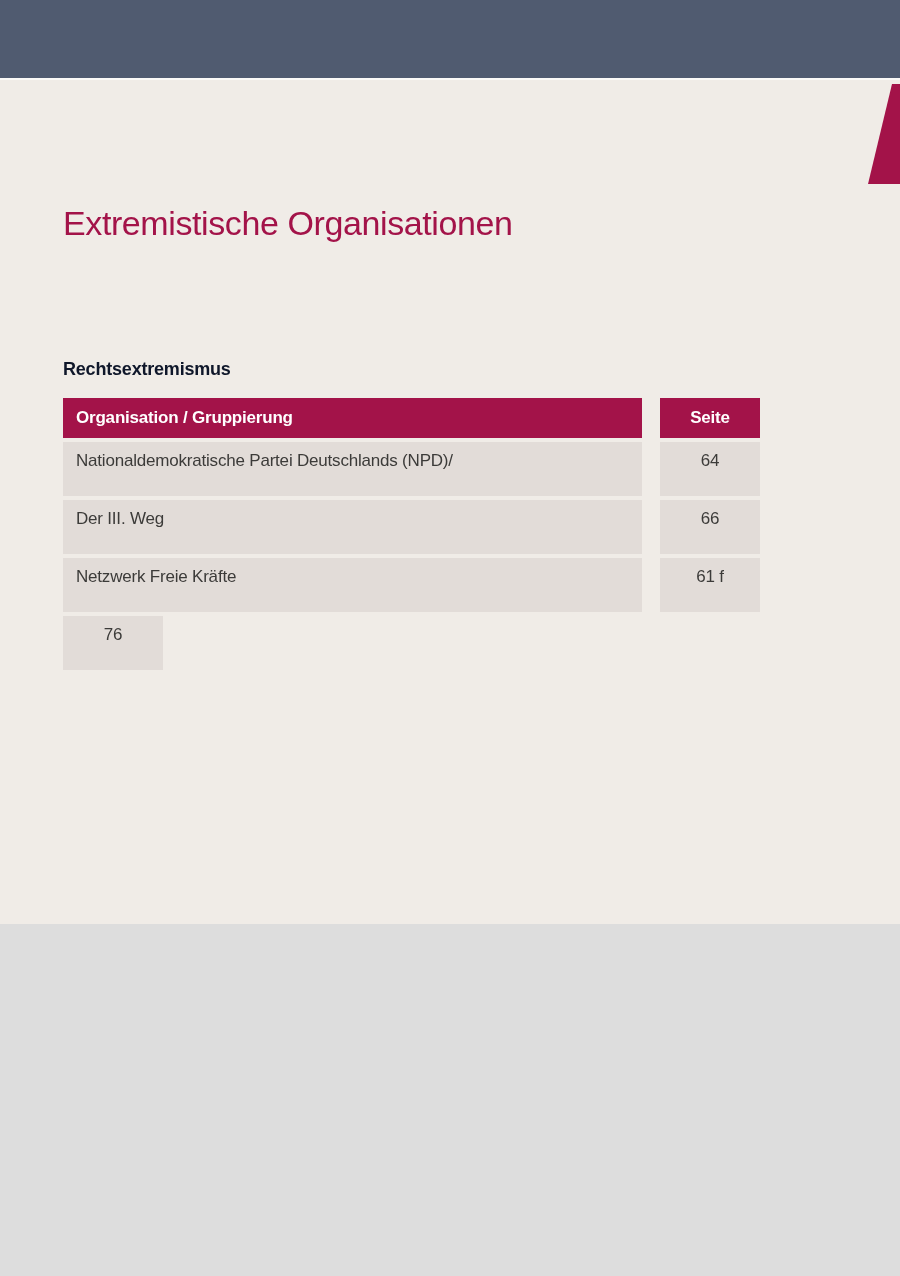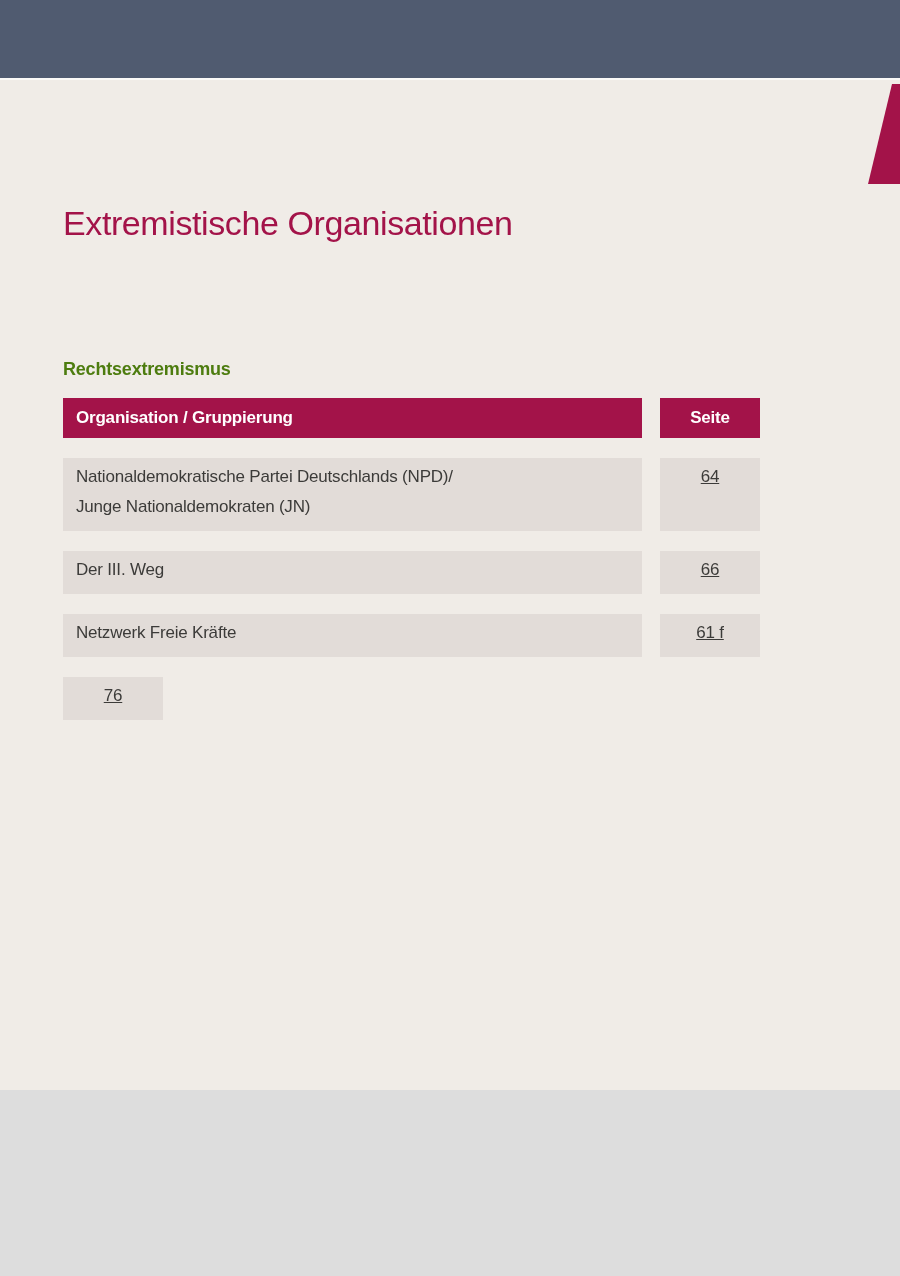--- a/index.html
+++ b/index.html
@@ -3,21 +3,21 @@
 <meta charset="utf-8">
 <style>
   html, body { margin: 0; padding: 0; }
   body {
     font-family: "Liberation Sans", "DejaVu Sans", sans-serif;
     background: #dddddd;
   }
   .page {
     position: relative;
     width: 900px;
-    height: 1090px;
+    height: 924px;
     margin: 0 auto;
     background: #F0ECE7;
     overflow: hidden;
   }
   .top-bar {
     position: absolute;
     top: 0; left: 0;
     width: 900px; height: 78px;
     background: #505B70;
     border-bottom: 2px solid #FBFAF8;
@@ -45,33 +45,33 @@
   .title span { display: block; }
   .section-heading {
     position: absolute;
     left: 63px;
     top: 358px;
     margin: 0;
     font-size: 18px;
     line-height: 22px;
     font-weight: 700;
     letter-spacing: -0.2px;
-    color: #4d7c0f;
+    color: #0f172a;
   }
   .org-table {
     position: absolute;
     left: 63px;
     top: 398px;
     width: 697px;
     letter-spacing: -0.2px;
   }
   .trow {
     display: flex;
     gap: 18px;
-    margin-bottom: 20px;
+    margin-bottom: 4px;
   }
   .thead .cell {
     background: #A31349;
     color: #FFFFFF;
     font-weight: 700;
     font-size: 17px;
     height: 40px;
     display: flex;
     align-items: center;
   }
@@ -86,23 +86,23 @@
     justify-content: center;
     text-align: center;
     box-sizing: border-box;
   }
   .tbody .trow .cell {
     background: #E2DCD8;
     color: #3C3B39;
     font-size: 17px;
     line-height: 30px;
     padding-top: 4px;
-    padding-bottom: 9px;
+    padding-bottom: 20px;
   }
-  .tbody .cell.seite { display: block; text-decoration: underline; }
+  .tbody .cell.seite { display: block; }
   .org-line { display: block; }
   .page-number {
     position: absolute;
     left: 62px;
     top: 1202px;
     font-size: 13px;
     color: #57606F;
     letter-spacing: 0;
   }
 </style>
@@ -125,21 +125,20 @@
     <div class="thead">
       <div class="trow">
         <div class="cell org">Organisation / Gruppierung</div>
         <div class="cell seite">Seite</div>
       </div>
     </div>
     <div class="tbody" id="table-body">
         <div class="trow">
           <div class="cell org">
             <span class="org-line">Nationaldemokratische Partei Deutschlands (NPD)/</span>
-            <span class="org-line">Junge Nationaldemokraten (JN)</span>
           </div>
           <div class="cell seite">64</div>
         </div>
         <div class="trow">
           <div class="cell org">
             <span class="org-line">Der III. Weg</span>
           </div>
           <div class="cell seite">66</div>
         </div>
         <div class="trow">

